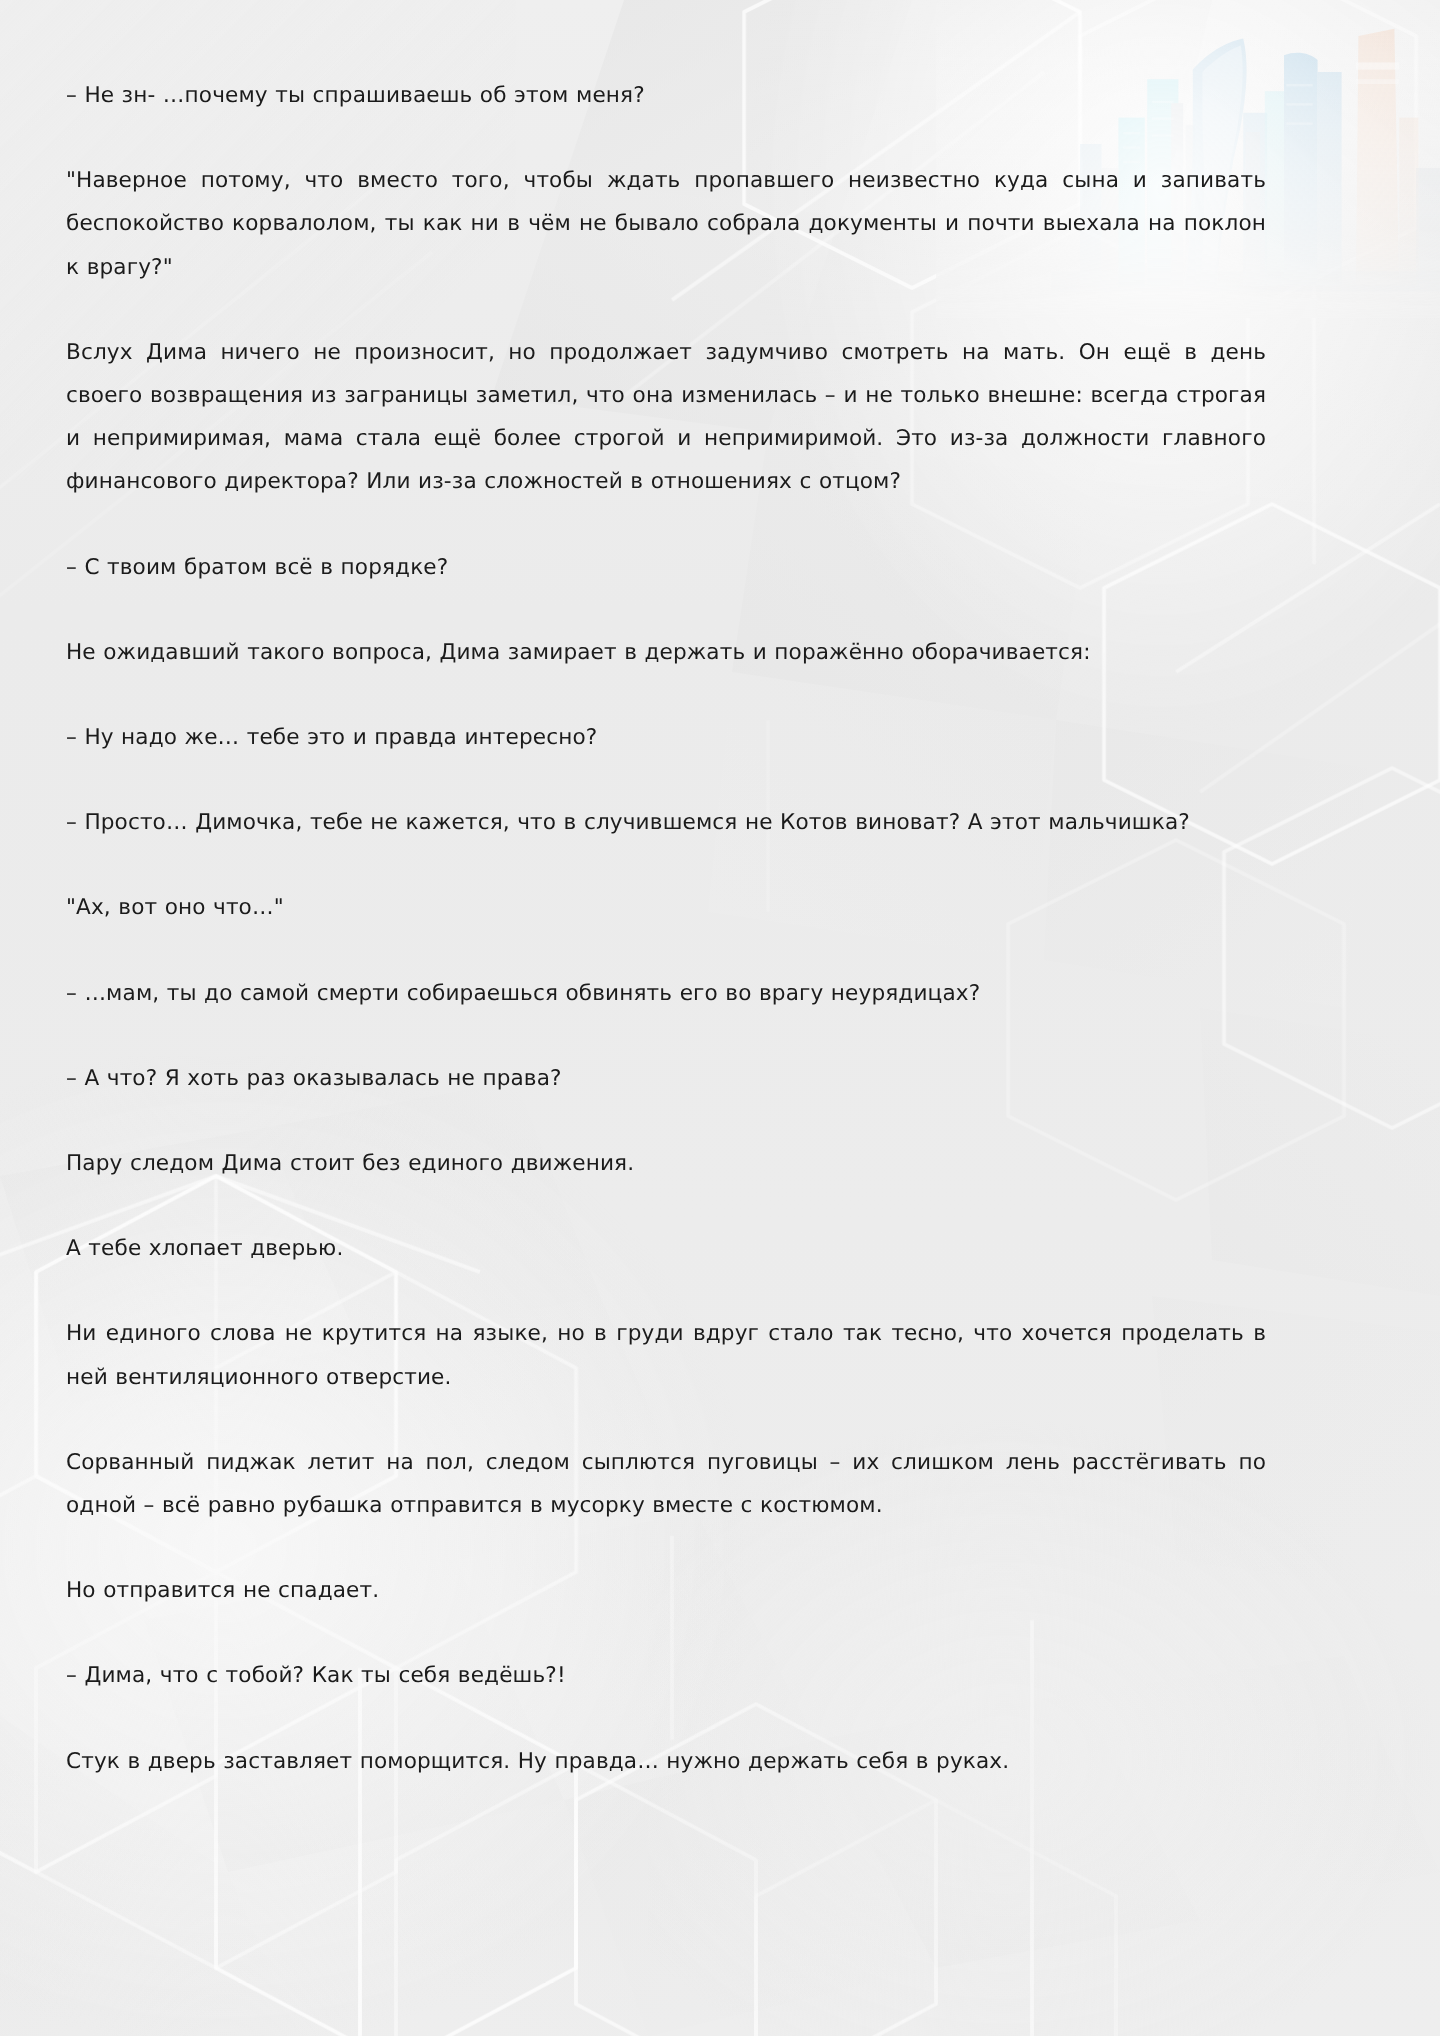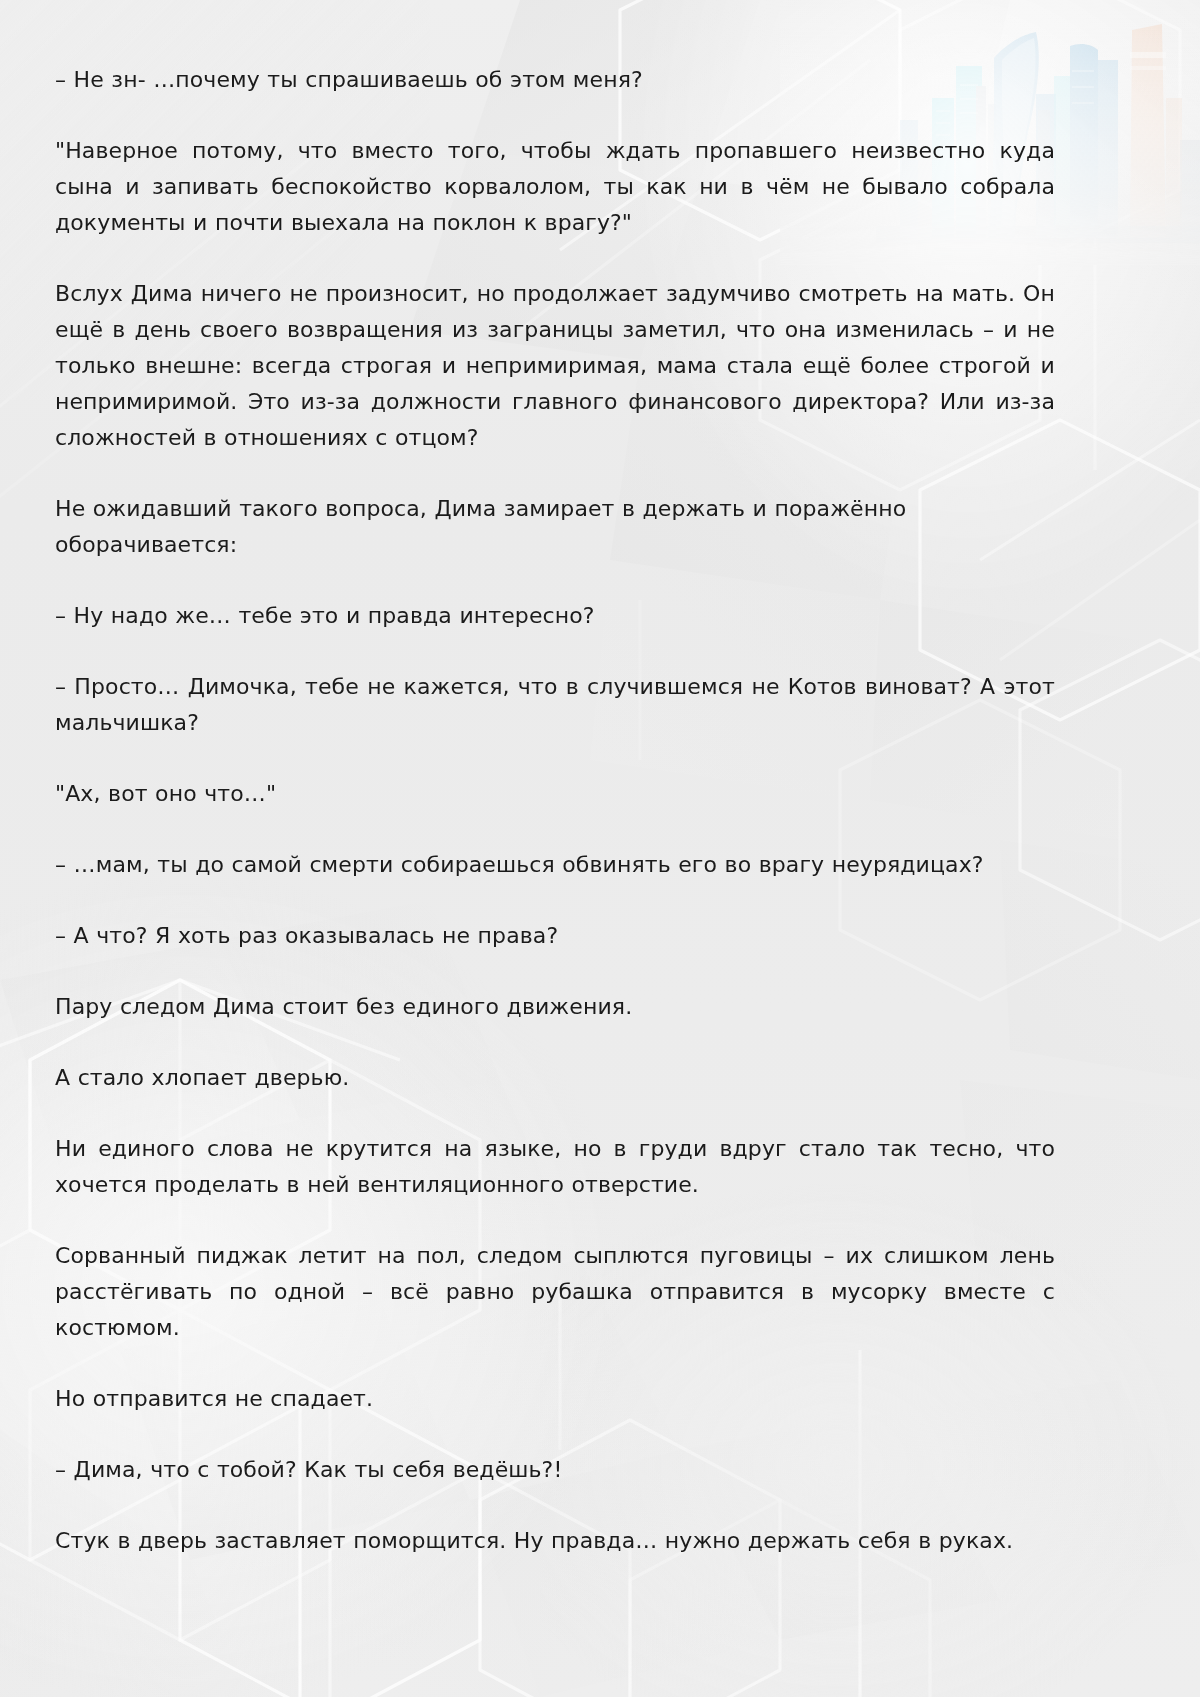--- a/index.html
+++ b/index.html
@@ -64,21 +64,21 @@
   
   #text-column {
     position: absolute;
     left: 55px;
     top: 62px;
     width: 1000px;
   }
 
   .para {
     color: #1b1b1b;
-    font-size: 22px;
+    font-size: 18px;
     line-height: 36px;
     text-align: justify;
     text-justify: inter-word;
     margin: 0 0 35px 0;
     letter-spacing: 0.1px;
     word-spacing: 0.4px;
   }
   .para:last-child { margin-bottom: 0; }
   .para.short { text-align: left; }
 </style>
@@ -257,28 +257,29 @@
     <div class="wash wash-a"></div>
     <div class="wash wash-b"></div>
     <div class="wash wash-c"></div>
     <div class="wash wash-d"></div>
   </div>
 
   <div id="text-column">
     <p class="para short">– Не зн- …почему ты спрашиваешь об этом меня?</p>
     <p class="para">"Наверное потому, что вместо того, чтобы ждать пропавшего неизвестно куда сына и запивать беспокойство корвалолом, ты как ни в чём не бывало собрала документы и почти выехала на поклон к врагу?"</p>
     <p class="para">Вслух Дима ничего не произносит, но продолжает задумчиво смотреть на мать. Он ещё в день своего возвращения из заграницы заметил, что она изменилась – и не только внешне: всегда строгая и непримиримая, мама стала ещё более строгой и непримиримой. Это из-за должности главного финансового директора? Или из-за сложностей в отношениях с отцом?</p>
+    <p class="para short">– С твоим братом всё в порядке?</p>
     <p class="para short">Не ожидавший такого вопроса, Дима замирает в держать и поражённо оборачивается:</p>
     <p class="para short">– Ну надо же… тебе это и правда интересно?</p>
     <p class="para">– Просто… Димочка, тебе не кажется, что в случившемся не Котов виноват? А этот мальчишка?</p>
     <p class="para short">"Ах, вот оно что…"</p>
     <p class="para short">– …мам, ты до самой смерти собираешься обвинять его во врагу неурядицах?</p>
     <p class="para short">– А что? Я хоть раз оказывалась не права?</p>
     <p class="para short">Пару следом Дима стоит без единого движения.</p>
-    <p class="para short">А стало хлопает дверью.</p>
+    <p class="para short">А тебе хлопает дверью.</p>
     <p class="para">Ни единого слова не крутится на языке, но в груди вдруг стало так тесно, что хочется проделать в ней вентиляционного отверстие.</p>
     <p class="para">Сорванный пиджак летит на пол, следом сыплются пуговицы – их слишком лень расстёгивать по одной – всё равно рубашка отправится в мусорку вместе с костюмом.</p>
     <p class="para short">Но отправится не спадает.</p>
     <p class="para short">– Дима, что с тобой? Как ты себя ведёшь?!</p>
     <p class="para short">Стук в дверь заставляет поморщится. Ну правда… нужно держать себя в руках.</p>
   </div>
 
 </div>
 
 </body></html>

